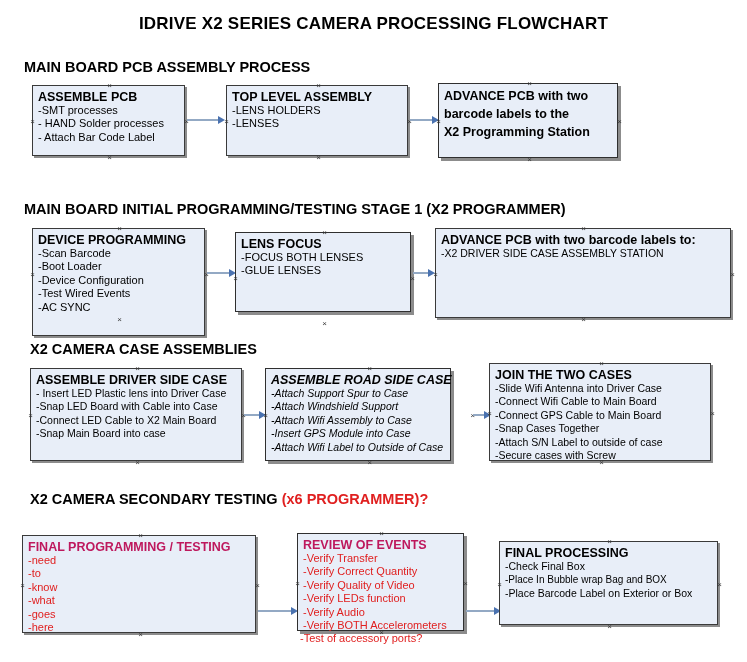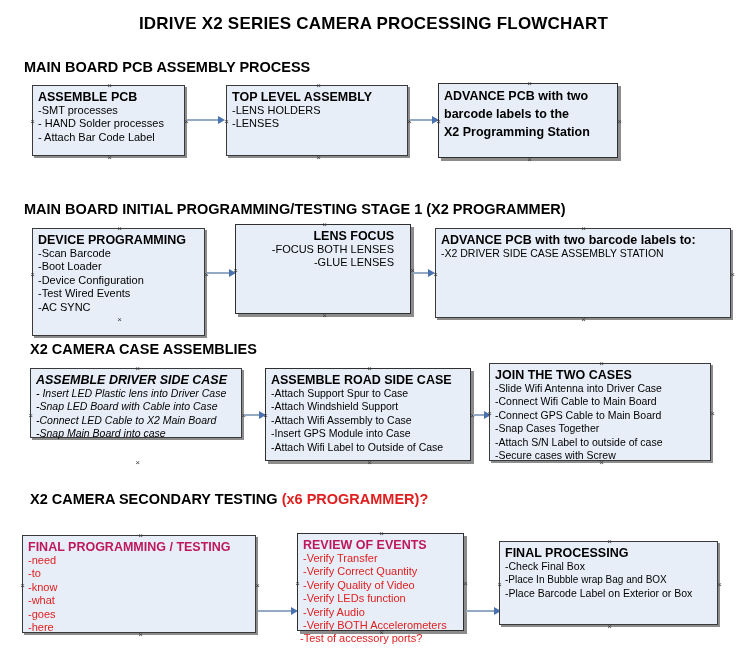--- a/index.html
+++ b/index.html
@@ -52,21 +52,21 @@
   .fbox .btitle{
     font-size:12.5px;font-weight:bold;color:#000;
     line-height:14px;
     white-space:nowrap;
   }
   .fbox .bline{
     font-size:11px;color:#000;
     line-height:13.4px;
     white-space:nowrap;
   }
-  .fbox .pad{padding:4px 16px 0 5px;}
+  .fbox .pad{padding:4px 8px 0 5px;}
 
   
   .fbox.red .btitle{color:#be185d;}
   .fbox.red .bline{color:#e02020;}
 
   
   .overflow-line{
     position:absolute;
     font-size:11px;color:#e02020;
     white-space:nowrap;
@@ -166,21 +166,21 @@
     </div>
     <span class="handle" style="left:83px;top:-4px;"></span>
     <span class="handle" style="left:83px;top:87px;"></span>
     <span class="handle" style="left:-4px;top:42px;"></span>
     <span class="handle" style="left:170px;top:42px;"></span>
   </div>
 
   <div class="conn" style="left:207px;top:272px;width:25px;"></div>
   <div class="arrowhead" style="left:229px;top:268.5px;"></div>
 
-  <div class="fbox shadow-strong" style="left:235px;top:224px;width:176px;height:90px;text-align:right;">
+  <div class="fbox shadow-strong" style="left:235px;top:232px;width:176px;height:80px;">
     <div class="pad">
       <div class="btitle">LENS FOCUS</div>
       <div class="bline">-FOCUS BOTH LENSES</div>
       <div class="bline">-GLUE LENSES</div>
     </div>
     <span class="handle" style="left:85px;top:-4px;"></span>
     <span class="handle" style="left:85px;top:87px;"></span>
     <span class="handle" style="left:-4px;top:42px;"></span>
     <span class="handle" style="left:173px;top:42px;"></span>
   </div>
@@ -196,38 +196,38 @@
     <span class="handle" style="left:144px;top:-4px;"></span>
     <span class="handle" style="left:144px;top:87px;"></span>
     <span class="handle" style="left:-4px;top:42px;"></span>
     <span class="handle" style="left:293px;top:42px;"></span>
   </div>
 
   <div class="section-head" style="left:30px;top:341px;">
     <span>X2 CAMERA CASE ASSEMBLIES</span>
   </div>
 
-  <div class="fbox shadow" style="left:30px;top:368px;width:212px;height:70px;font-style:italic;">
+  <div class="fbox shadow" style="left:30px;top:368px;width:212px;height:93px;">
     <div class="pad">
       <div class="btitle">ASSEMBLE DRIVER SIDE CASE</div>
       <div class="bline" style="font-size:10.5px;">- Insert LED Plastic lens into Driver Case</div>
       <div class="bline" style="font-size:10.5px;">-Snap LED Board with Cable into Case</div>
       <div class="bline" style="font-size:10.5px;">-Connect LED Cable to X2 Main Board</div>
       <div class="bline" style="font-size:10.5px;">-Snap Main Board into case</div>
     </div>
     <span class="handle" style="left:103px;top:-4px;"></span>
     <span class="handle" style="left:103px;top:90px;"></span>
     <span class="handle" style="left:-4px;top:43px;"></span>
     <span class="handle" style="left:209px;top:43px;"></span>
   </div>
 
   <div class="conn" style="left:244px;top:414px;width:18px;"></div>
   <div class="arrowhead" style="left:259px;top:410.5px;"></div>
 
-  <div class="fbox shadow-strong" style="left:265px;top:368px;width:206px;height:93px;">
+  <div class="fbox shadow-strong" style="left:265px;top:368px;width:186px;height:93px;font-style:italic;">
     <div class="pad">
       <div class="btitle">ASSEMBLE ROAD SIDE CASE</div>
       <div class="bline" style="font-size:10.5px;">-Attach Support Spur to Case</div>
       <div class="bline" style="font-size:10.5px;">-Attach Windshield Support</div>
       <div class="bline" style="font-size:10.5px;">-Attach Wifi Assembly to Case</div>
       <div class="bline" style="font-size:10.5px;">-Insert GPS Module into Case</div>
       <div class="bline" style="font-size:10.5px;">-Attach Wifi Label to Outside of Case</div>
     </div>
     <span class="handle" style="left:100px;top:-4px;"></span>
     <span class="handle" style="left:100px;top:90px;"></span>

